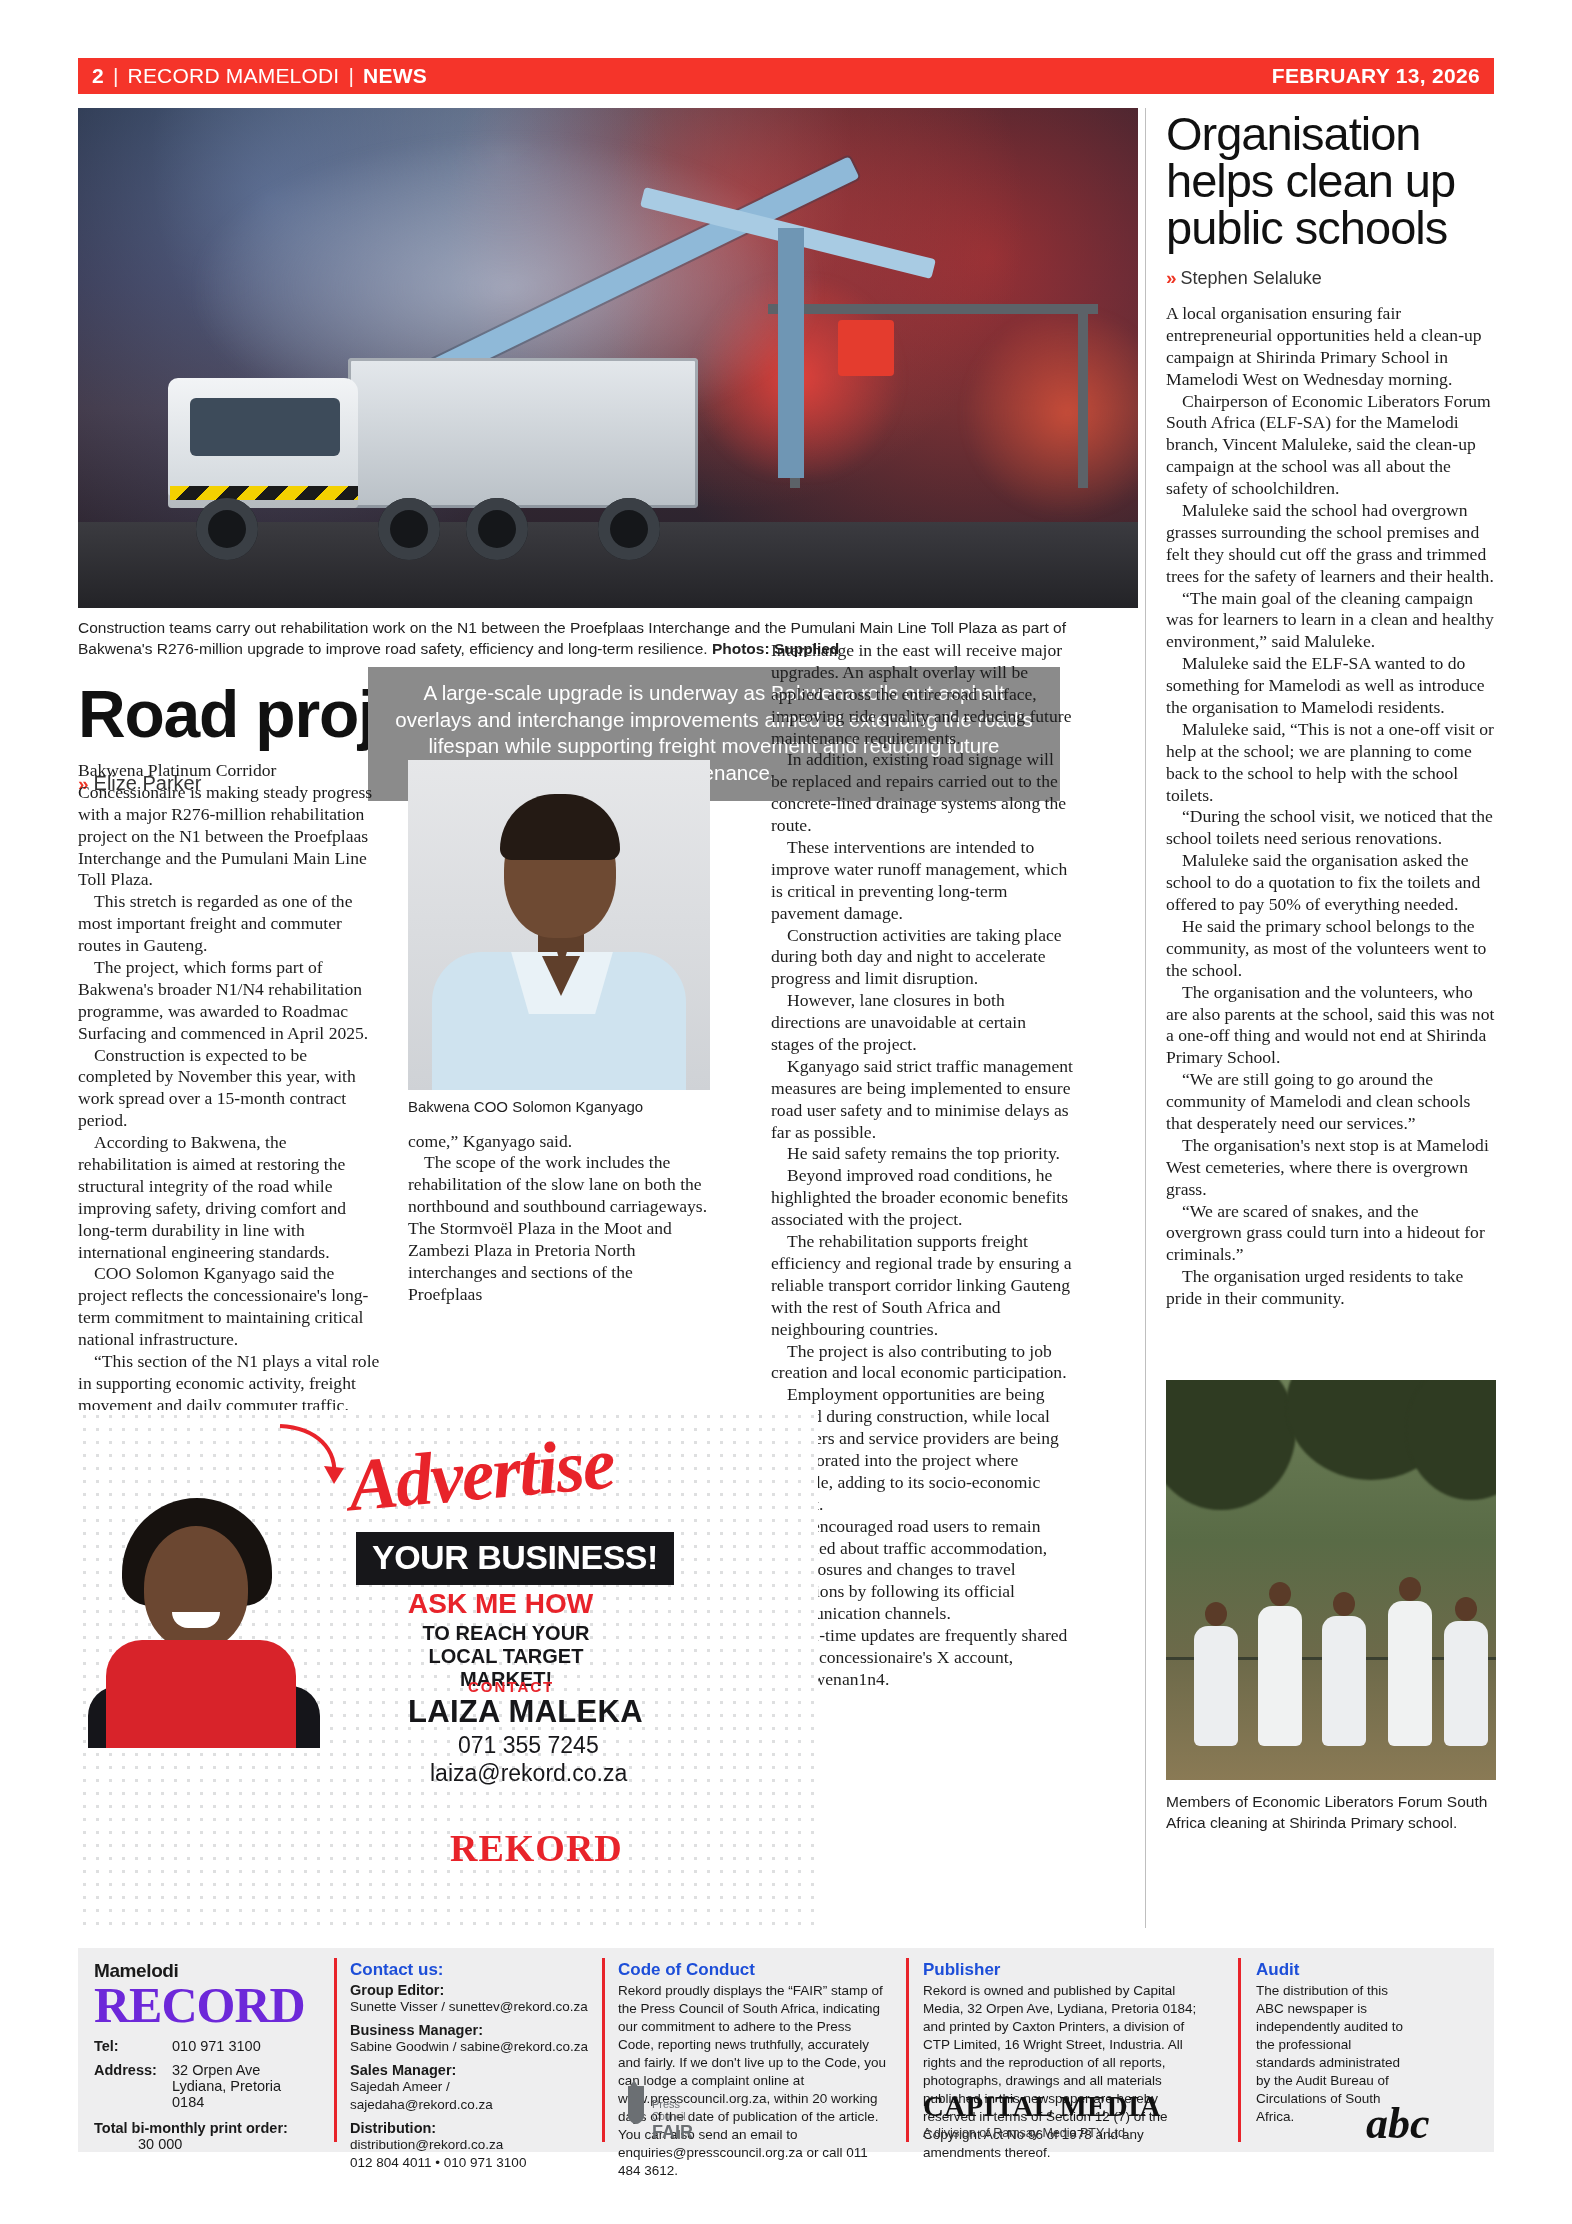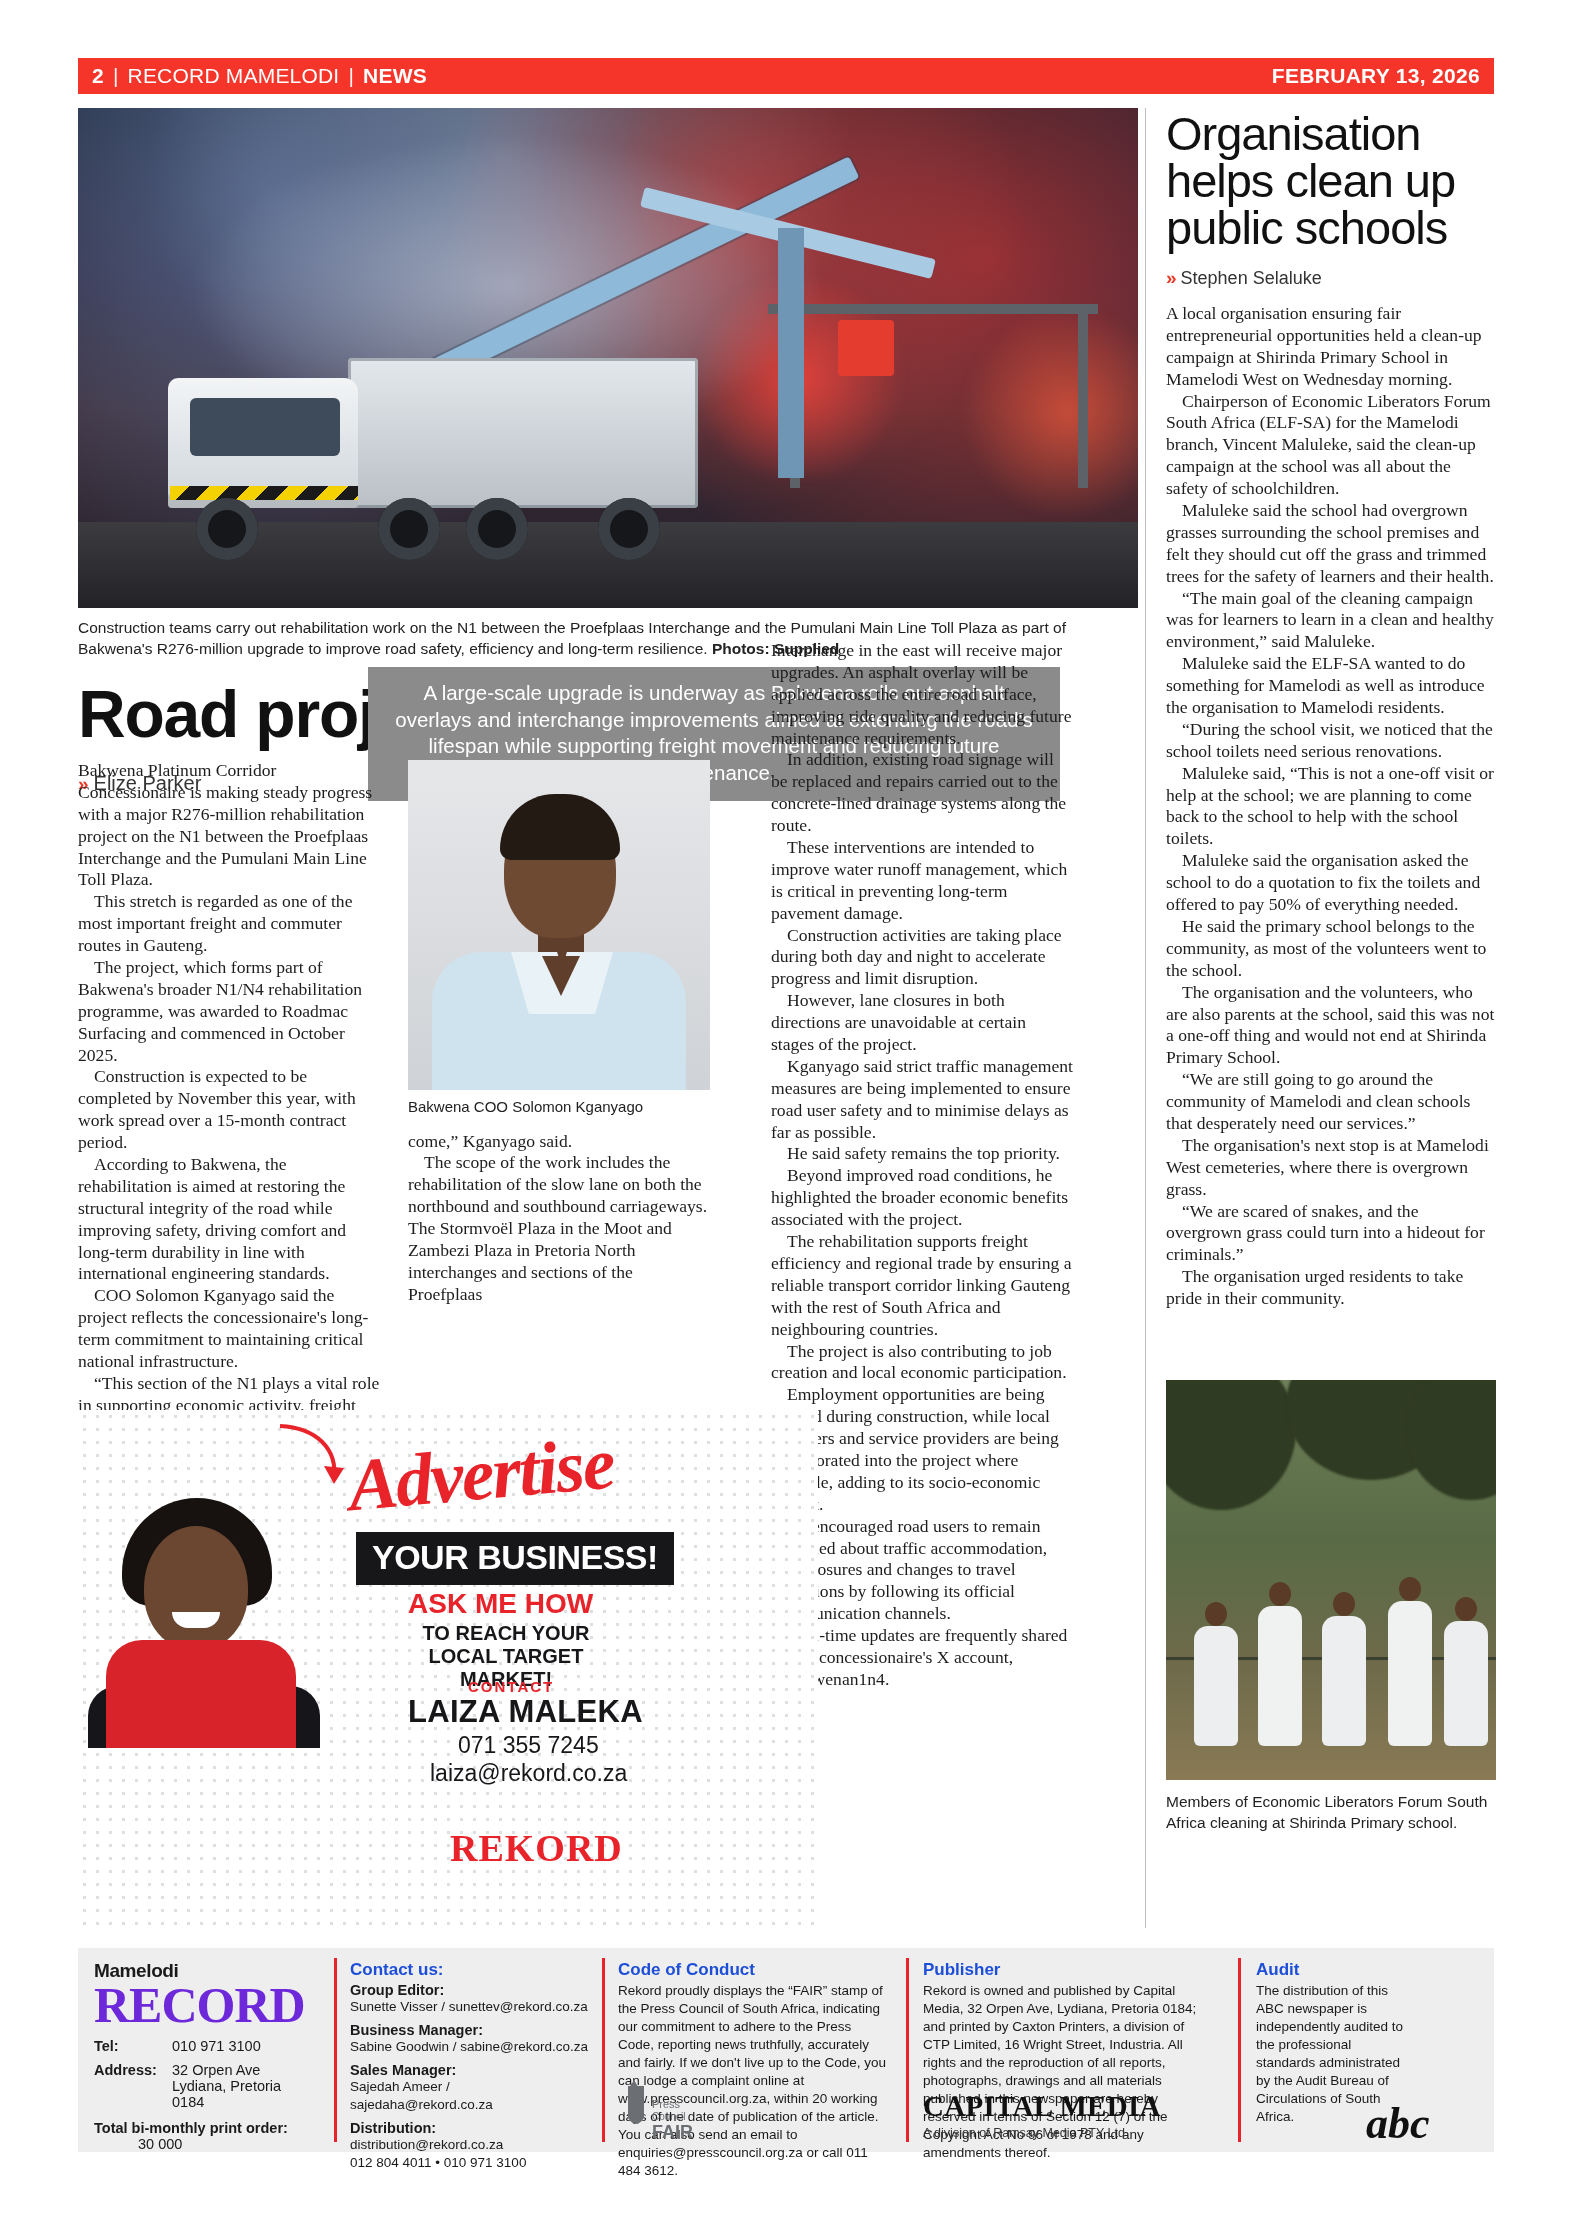--- a/index.html
+++ b/index.html
@@ -253,21 +253,21 @@
   </div>
 
   <div class="standfirst">A large-scale upgrade is underway as Bakwena rolls out asphalt overlays and interchange improvements aimed at extending the road's lifespan while supporting freight movement and reducing future maintenance.</div>
 
   <div class="bodycols" style="left:78px;">
 
     <div class="c1">
       <div class="bodytext">
         <p class="noind">Bakwena Platinum Corridor Concessionaire is making steady progress with a major R276-million rehabilitation project on the N1 between the Proefplaas Interchange and the Pumulani Main Line Toll Plaza.</p>
         <p>This stretch is regarded as one of the most important freight and commuter routes in Gauteng.</p>
-        <p>The project, which forms part of Bakwena's broader N1/N4 rehabilitation programme, was awarded to Roadmac Surfacing and commenced in October 2025.</p>
+        <p>The project, which forms part of Bakwena's broader N1/N4 rehabilitation programme, was awarded to Roadmac Surfacing and commenced in April 2025.</p>
         <p>Construction is expected to be completed by November this year, with work spread over a 15-month contract period.</p>
         <p>According to Bakwena, the rehabilitation is aimed at restoring the structural integrity of the road while improving safety, driving comfort and long-term durability in line with international engineering standards.</p>
         <p>COO Solomon Kganyago said the project reflects the concessionaire's long-term commitment to maintaining critical national infrastructure.</p>
         <p>“This section of the N1 plays a vital role in supporting economic activity, freight movement and daily commuter traffic. The rehabilitation works are designed not only to address current wear and tear but to strengthen the road for many years to</p>
       </div>
     </div>
 
     <div class="c2">
       <div class="portrait">
         <div class="bg"></div>
@@ -339,22 +339,22 @@
     <div class="byline2">
       <span class="chev">»</span>
       <span>Stephen Selaluke</span>
     </div>
     <div class="rtext">
       <p class="noind">A local organisation ensuring fair entrepreneurial opportunities held a clean-up campaign at Shirinda Primary School in Mamelodi West on Wednesday morning.</p>
       <p>Chairperson of Economic Liberators Forum South Africa (ELF-SA) for the Mamelodi branch, Vincent Maluleke, said the clean-up campaign at the school was all about the safety of schoolchildren.</p>
       <p>Maluleke said the school had overgrown grasses surrounding the school premises and felt they should cut off the grass and trimmed trees for the safety of learners and their health.</p>
       <p>“The main goal of the cleaning campaign was for learners to learn in a clean and healthy environment,” said Maluleke.</p>
       <p>Maluleke said the ELF-SA wanted to do something for Mamelodi as well as introduce the organisation to Mamelodi residents.</p>
+      <p>Maluleke said, “This is not a one-off visit or help at the school; we are planning to come back to the school to help with the school toilets.</p>
       <p>“During the school visit, we noticed that the school toilets need serious renovations.</p>
-      <p>Maluleke said, “This is not a one-off visit or help at the school; we are planning to come back to the school to help with the school toilets.</p>
       <p>Maluleke said the organisation asked the school to do a quotation to fix the toilets and offered to pay 50% of everything needed.</p>
       <p>He said the primary school belongs to the community, as most of the volunteers went to the school.</p>
       <p>The organisation and the volunteers, who are also parents at the school, said this was not a one-off thing and would not end at Shirinda Primary School.</p>
       <p>“We are still going to go around the community of Mamelodi and clean schools that desperately need our services.”</p>
       <p>The organisation's next stop is at Mamelodi West cemeteries, where there is overgrown grass.</p>
       <p>“We are scared of snakes, and the overgrown grass could turn into a hideout for criminals.”</p>
       <p>The organisation urged residents to take pride in their community.</p>
     </div>
   </div>
 

